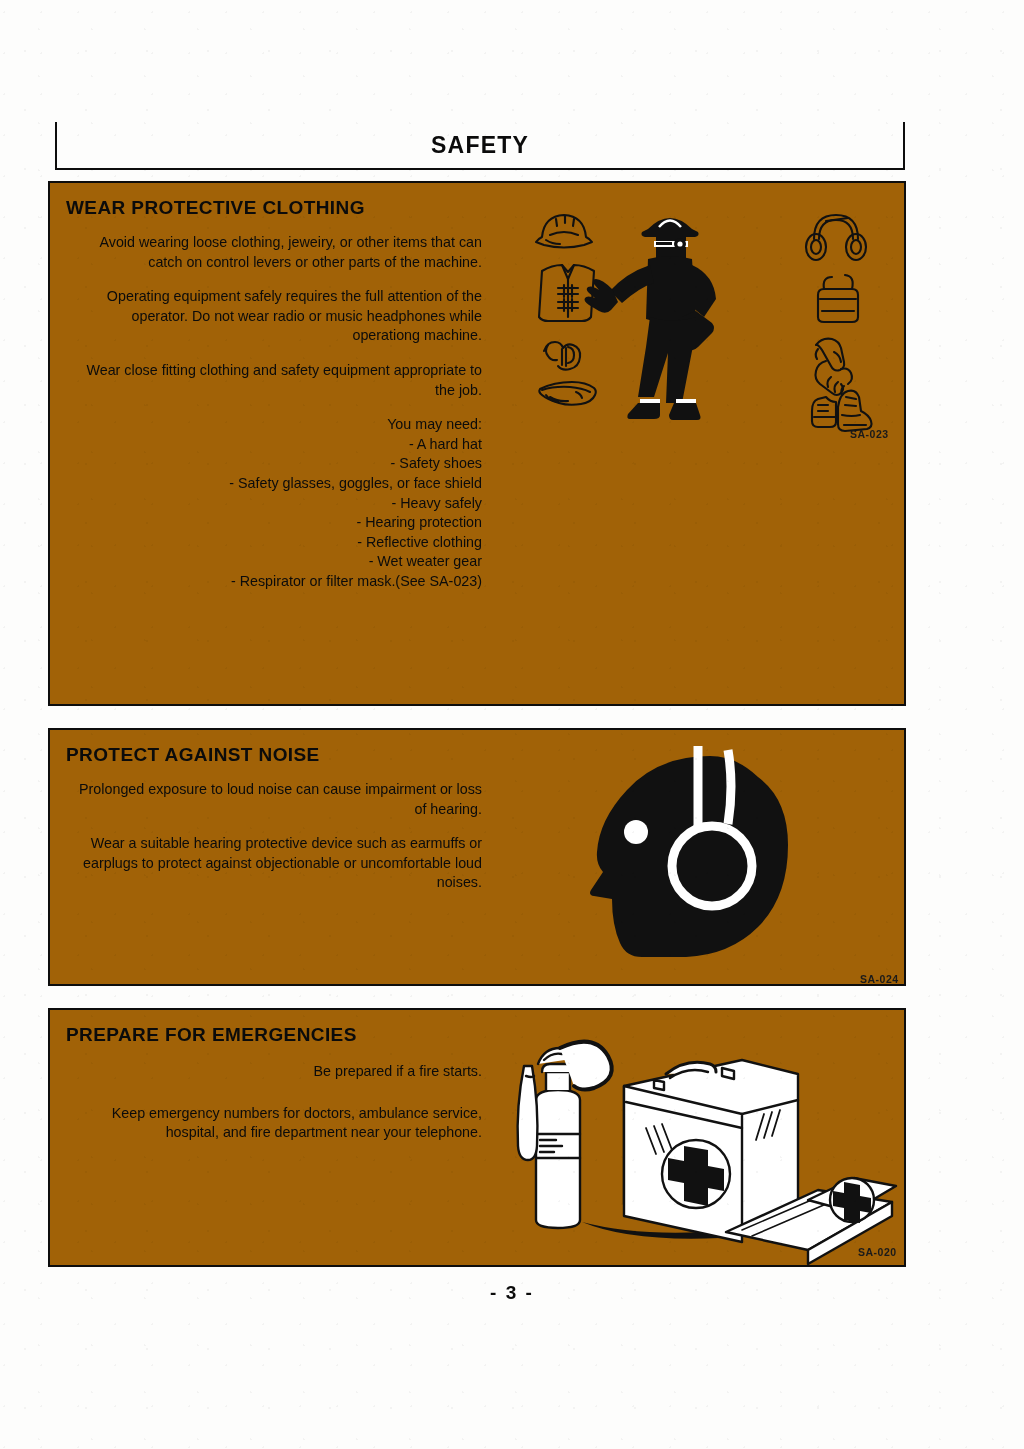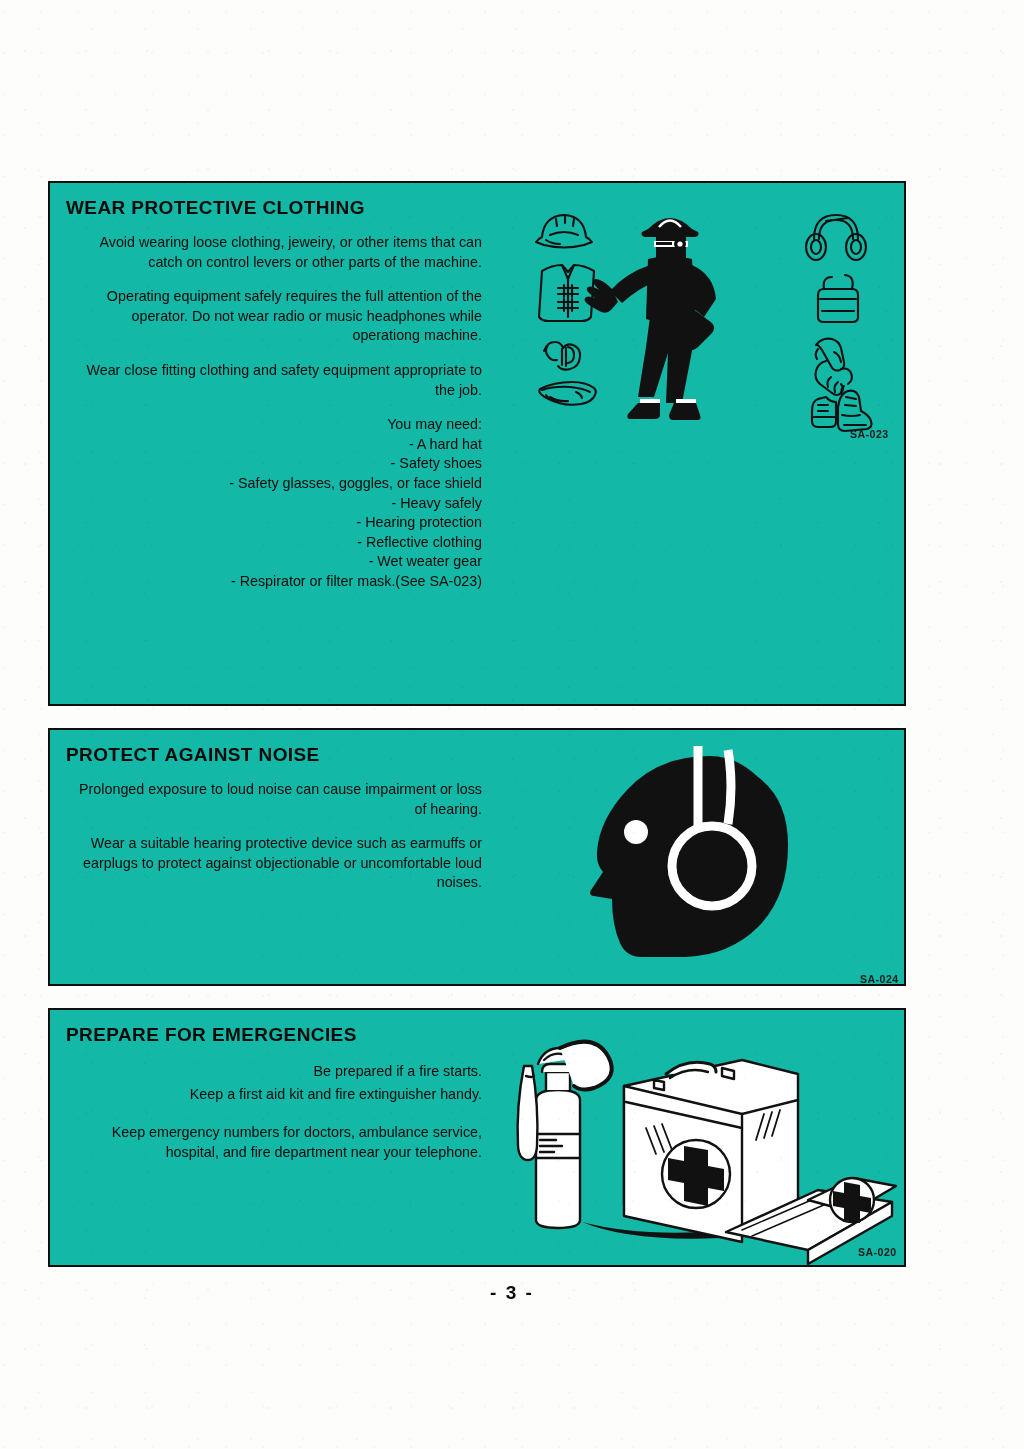--- a/index.html
+++ b/index.html
@@ -44,21 +44,21 @@
     letter-spacing: 1.2px;
   }
 
   
   .section {
     position: absolute;
     left: 48px;
     width: 858px;
     border: 2.2px solid #0d0d0d;
     box-sizing: border-box;
-    background: #14b8a6;
+    background: #a16207;
   }
   #section-clothing { top: 181px;  height: 525px; }
   #section-noise    { top: 728px;  height: 258px; }
   #section-emerg    { top: 1008px; height: 259px; }
 
   .sec-heading {
     position: absolute;
     left: 16px;
     top: 14px;
     font-size: 19px;
@@ -119,20 +119,23 @@
       radial-gradient(circle at 73% 62%, #000 0 1px, transparent 1px),
       radial-gradient(circle at 41% 86%, #000 0 1px, transparent 1px);
     background-size: 37px 41px, 53px 47px, 61px 59px;
   }
 </style>
 </head>
 <body>
 
 <div class="page">
 
+  <div class="header-band">
+    <div class="header-title">SAFETY</div>
+  </div>
 
   <div class="section" id="section-clothing">
 
     <div class="sec-heading">WEAR PROTECTIVE CLOTHING</div>
 
     <div class="sec-body">
       <p>Avoid wearing loose clothing, jeweiry, or  other items that can catch on control levers or other parts of the machine.</p>
       <p>Operating equipment  safely requires the full attention of the operator.  Do not wear radio or music headphones while operationg machine.</p>
       <p>Wear close fitting clothing and safety equipment appropriate to the job.</p>
       <p class="tight">You may need:</p>
@@ -289,22 +292,21 @@
       </svg>
       <div class="fig-code" style="left:310px; top:219px;margin-top:14px;">SA-024</div>
     </div>
   </div>
 
   <div class="section" id="section-emerg">
 
     <div class="sec-heading">PREPARE FOR EMERGENCIES</div>
 
     <div class="sec-body" style="top:52px;">
-      <p style="margin-bottom:3px;">Be prepared if a fire starts.</p>
-      <p style="margin-bottom:19px;">Keep a first aid kit and fire extinguisher handy.</p>
+      <p style="margin-bottom:22px;">Be prepared if a fire starts.</p>
       <p>Keep emergency numbers for doctors, ambulance service, hospital, and fire department near your telephone.</p>
     </div>
 
     <div class="figure" style="left:440px; top:8px; width:410px; height:248px;">
       <svg viewBox="0 0 410 248" width="410" height="248">
         <g fill="#fff" stroke="#111" stroke-width="2.4" stroke-linejoin="round" stroke-linecap="round">
 
           <path d="M92 204 q60 16 150 8 q70 -6 118 -16 q-40 20 -130 24 q-90 4 -138 -16 Z" fill="#111" stroke="none"></path>
 
           <g>

